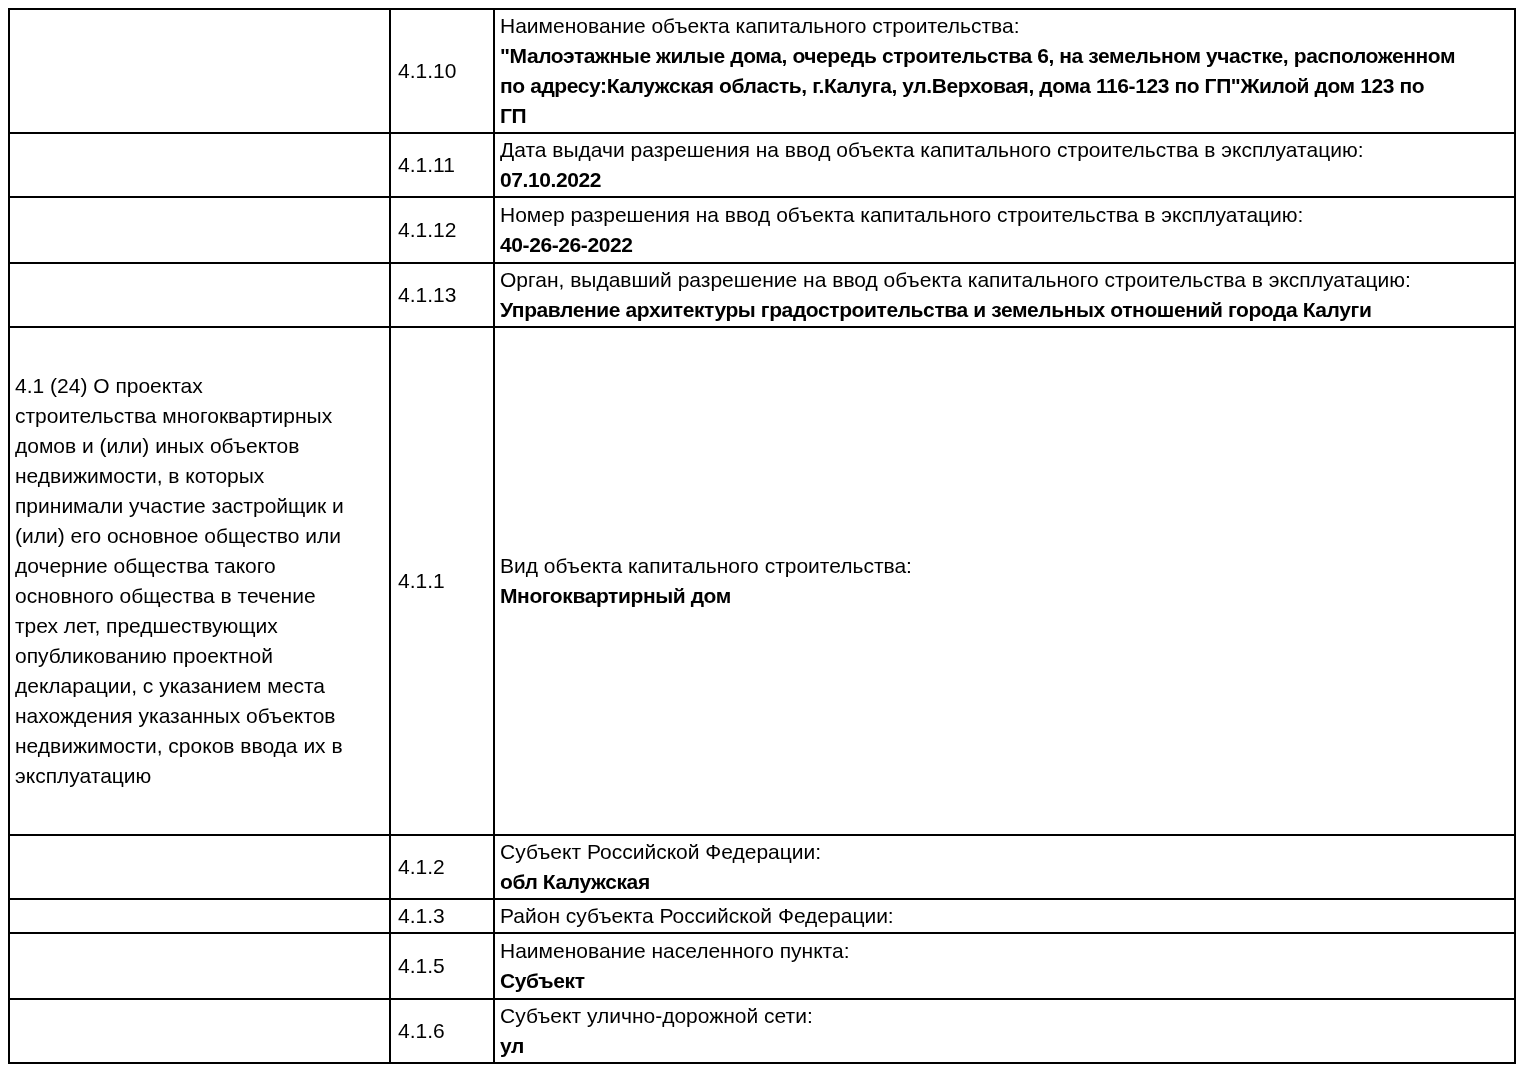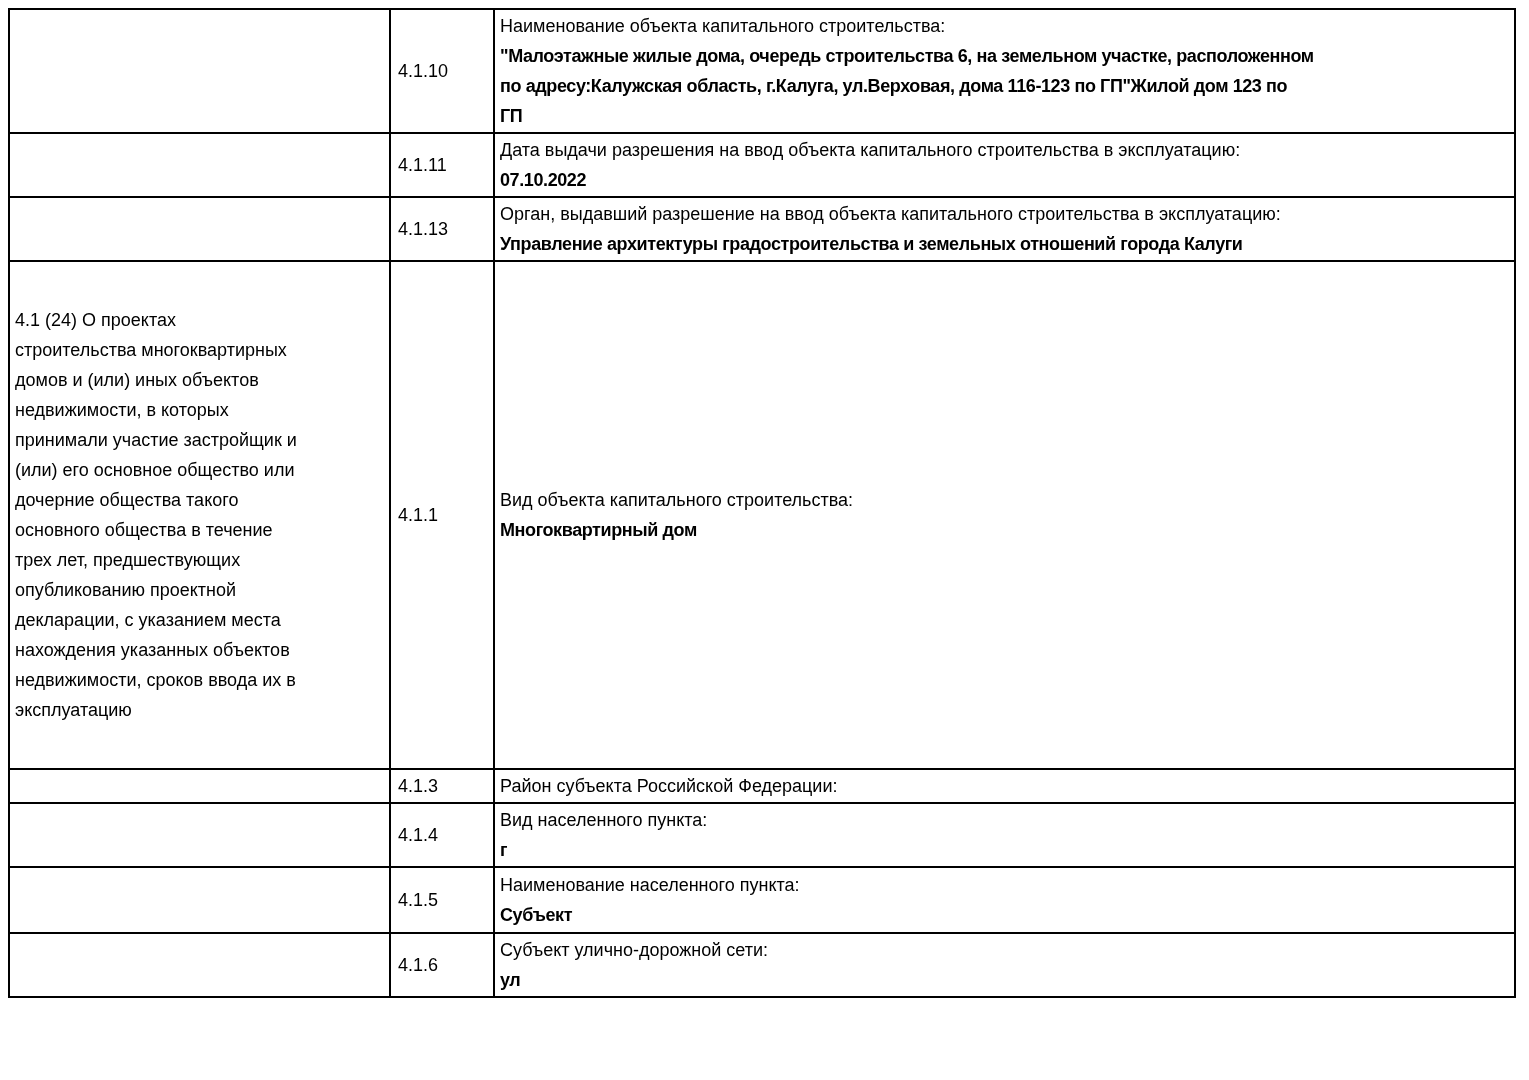--- a/index.html
+++ b/index.html
@@ -13,21 +13,21 @@
     color:#000000;
   }
   table.decl{
     border-collapse:collapse;
     table-layout:fixed;
     width:1506px;
   }
   table.decl td{
     border:2px solid #000000;
     vertical-align:middle;
-    font-size:18px;
+    font-size:21px;
     line-height:30px;
     overflow:hidden;
     word-wrap:break-word;
   }
   col.c1{width:381px;}
   col.c2{width:104px;}
   col.c3{width:1021px;}
   td.c-left{padding:1px 6px 1px 5px;}
   td.c-num{padding:1px 4px 1px 7px;}
   td.c-val{padding:1px 8px 1px 5px;}
@@ -74,20 +74,30 @@
         <td class="c-left"></td>
         <td class="c-num">
             <div>4.1.11</div>
           </td>
         <td class="c-val">
           <div class="lbl">Дата выдачи разрешения на ввод объекта капитального строительства в эксплуатацию:</div>
           <div class="val">07.10.2022</div>
         </td>
       </tr>
 
+      <tr class="r3">
+        <td class="c-left"></td>
+        <td class="c-num">
+            <div>4.1.12</div>
+          </td>
+        <td class="c-val">
+          <div class="lbl">Номер разрешения на ввод объекта капитального строительства в эксплуатацию:</div>
+          <div class="val">40-26-26-2022</div>
+        </td>
+      </tr>
 
       <tr class="r4">
         <td class="c-left"></td>
         <td class="c-num">
             <div>4.1.13</div>
           </td>
         <td class="c-val">
           <div class="lbl">Орган, выдавший разрешение на ввод объекта капитального строительства в эксплуатацию:</div>
           <div class="val">Управление архитектуры градостроительства и земельных отношений города Калуги</div>
         </td>
@@ -112,42 +122,42 @@
         </td>
         <td class="c-num">
             <div>4.1.1</div>
           </td>
         <td class="c-val">
           <div class="lbl">Вид объекта капитального строительства:</div>
           <div class="val">Многоквартирный дом</div>
         </td>
       </tr>
 
+      <tr class="r6">
+        <td class="c-left"></td>
+        <td class="c-num">
+            <div>4.1.2</div>
+          </td>
+        <td class="c-val">
+          <div class="lbl">Субъект Российской Федерации:</div>
+          <div class="val">обл Калужская</div>
+        </td>
+      </tr>
 
       <tr class="r7">
         <td class="c-left"></td>
         <td class="c-num">
             <div>4.1.3</div>
           </td>
         <td class="c-val">
           <div class="lbl">Район субъекта Российской Федерации:</div>
           <div class="val"></div>
         </td>
       </tr>
 
-      <tr class="r8">
-        <td class="c-left"></td>
-        <td class="c-num">
-            <div>4.1.4</div>
-          </td>
-        <td class="c-val">
-          <div class="lbl">Вид населенного пункта:</div>
-          <div class="val">г</div>
-        </td>
-      </tr>
 
       <tr class="r9">
         <td class="c-left"></td>
         <td class="c-num">
             <div>4.1.5</div>
           </td>
         <td class="c-val">
           <div class="lbl">Наименование населенного пункта:</div>
           <div class="val">Субъект</div>
         </td>

